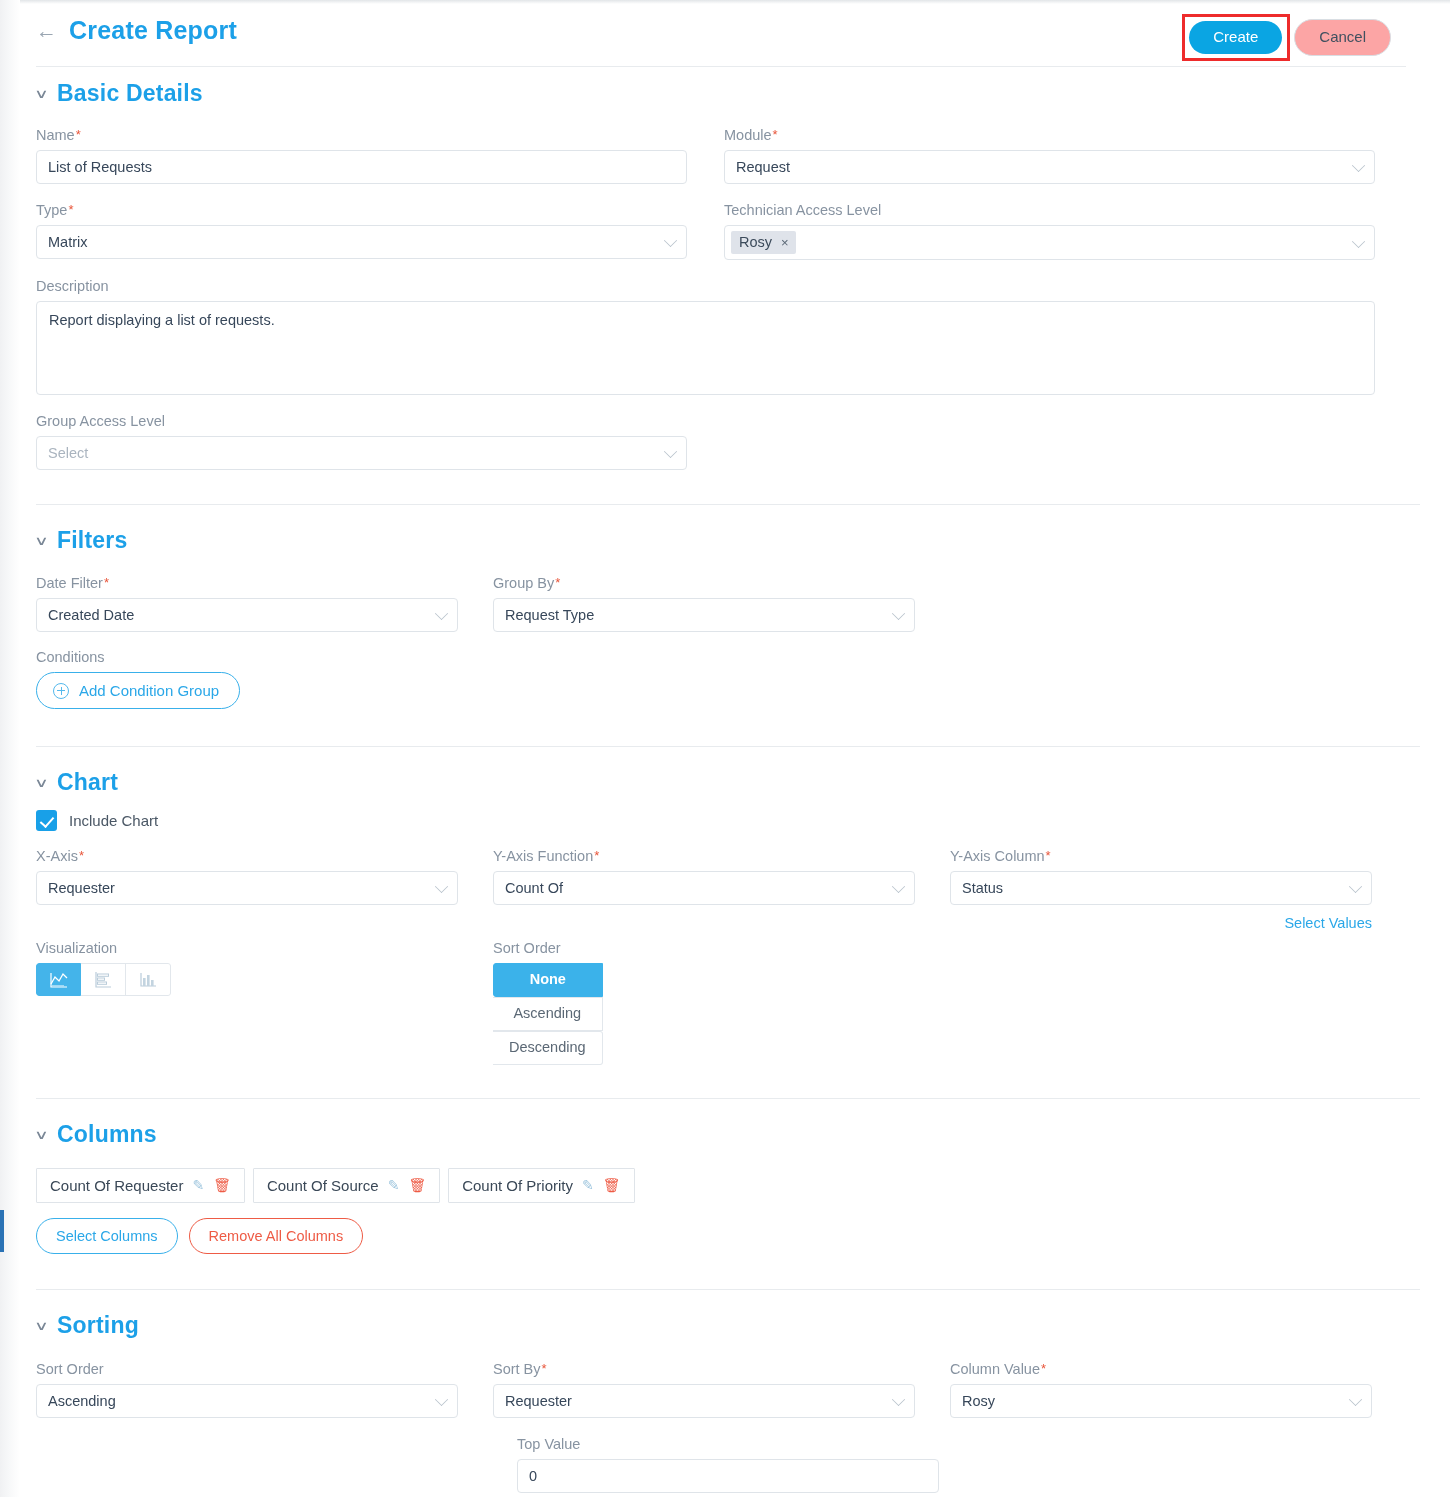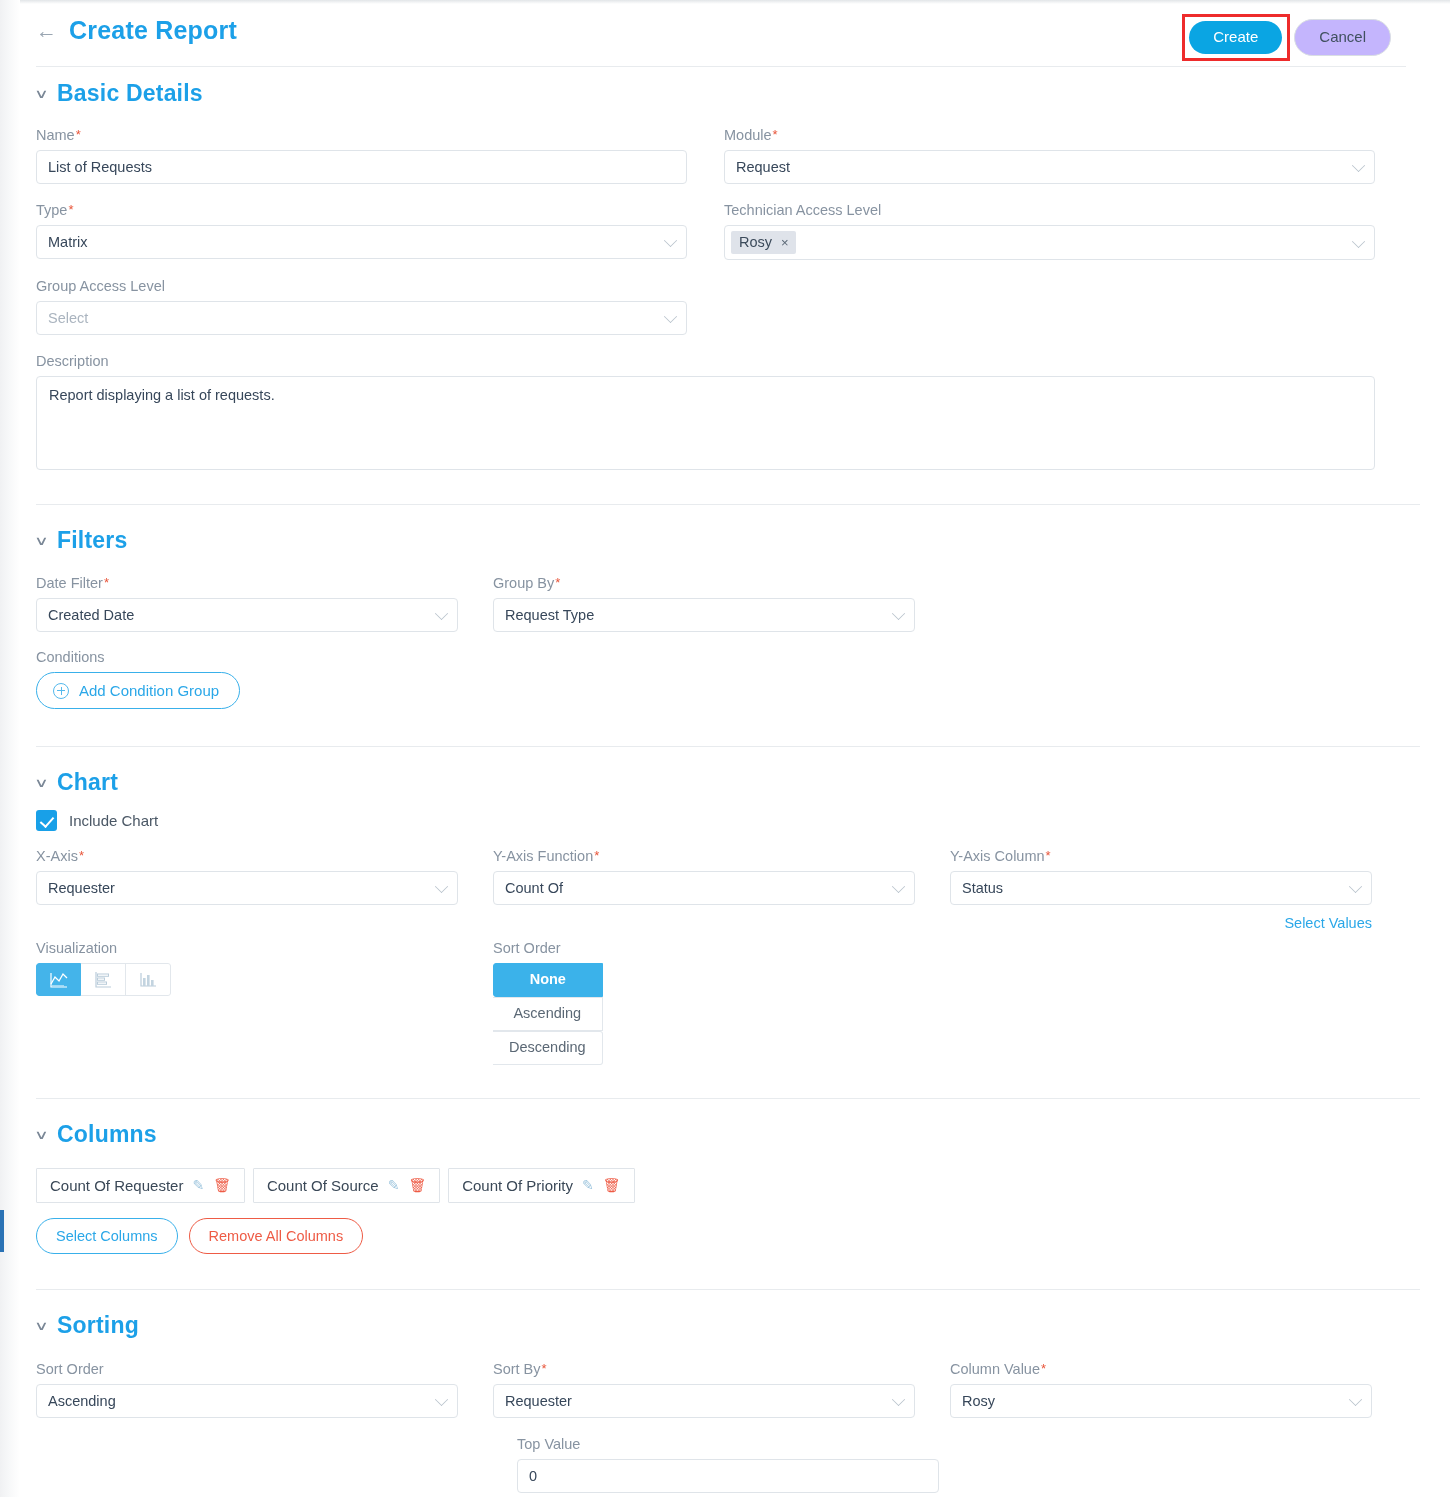--- a/index.html
+++ b/index.html
@@ -66,21 +66,21 @@
     margin-right: 4px;
   }
   .btn-create {
     background: #0aa5e3; color: #ffffff;
     border: none; border-radius: 18px;
     font-size: 15px; font-family: "Liberation Sans", sans-serif;
     padding: 8px 24px; cursor: pointer;
     line-height: 1.1;
   }
   .btn-cancel {
-    background: #c4b5fd; color: #40505f;
+    background: #fca5a5; color: #40505f;
     border: 1px solid #d9dee3; border-radius: 19px;
     font-size: 15px; font-family: "Liberation Sans", sans-serif;
     padding: 9px 24px; cursor: pointer;
     line-height: 1.1;
   }
   .header-rule {
     position: absolute; left: 16px; right: 30px; top: 62px;
     height: 1px; background: #e8ebee;
   }
 
@@ -299,34 +299,34 @@
           <span class="chip-token">
             <span>Rosy</span>
             <span class="x">×</span>
           </span>
           <span class="caret"></span>
         </div>
       </div>
     </div>
 
     <div class="row" style="margin-top:18px;">
+      <div class="field" style="width:1339px;">
+        <span class="label">Description</span>
+        <div class="textarea">
+          <span>Report displaying a list of requests.</span>
+        </div>
+      </div>
+    </div>
+
+    <div class="row" style="margin-top:18px;">
       <div class="field" style="width:651px;">
         <span class="label">Group Access Level</span>
         <div class="control placeholder">
           <span>Select</span>
           <span class="caret"></span>
-        </div>
-      </div>
-    </div>
-
-    <div class="row" style="margin-top:18px;">
-      <div class="field" style="width:1339px;">
-        <span class="label">Description</span>
-        <div class="textarea">
-          <span>Report displaying a list of requests.</span>
         </div>
       </div>
     </div>
     <div style="height:34px;"></div>
   </div>
 
   <div class="section-divider"></div>
 
   <div class="section">
     <div class="section-head">

